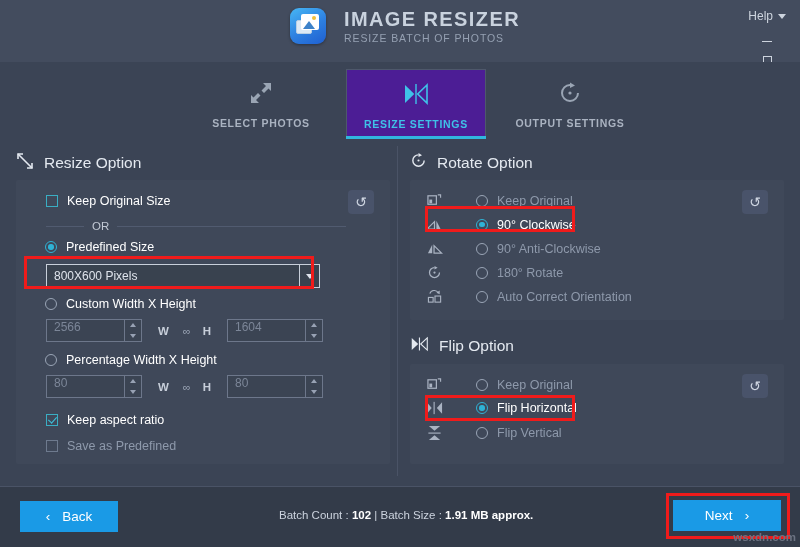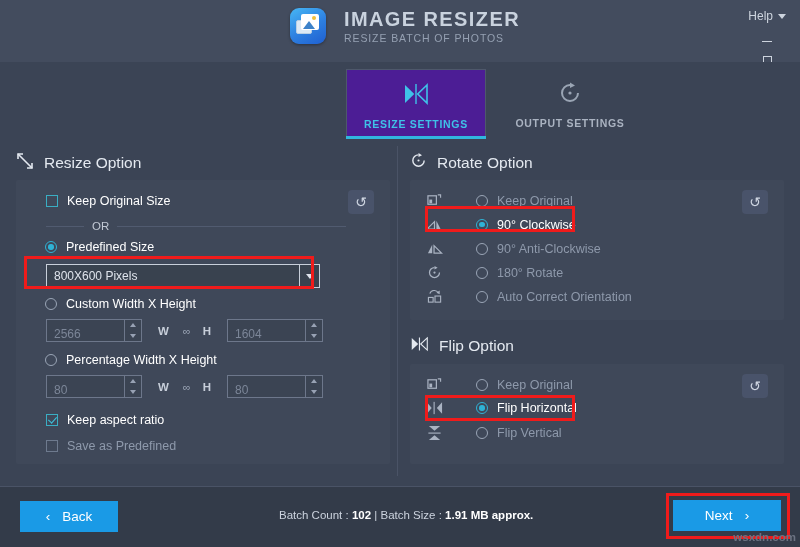--- a/index.html
+++ b/index.html
@@ -163,21 +163,21 @@
     width: 20px; height: 100%; display: flex; align-items: center;
     justify-content: center; border-left: 1px solid #c8cfda; background:#39424f;
   }
   .combo-arrow i {
     width: 0; height: 0; border-left: 4px solid transparent;
     border-right: 4px solid transparent; border-top: 5px solid #dfe4ec;
   }
 
   .spin {
     position: absolute; height: 23px; border: 1px solid #6d778b;
-    background: #3b4453; display: flex; align-items: flex-end;
+    background: #3b4453; display: flex; align-items: flex-start;
   }
   .spin-val { font-size: 12px; color: #7c8698; padding-left: 7px; flex: 1; }
   .spin-btns {
     width: 17px; height: 100%; border-left: 1px solid #6d778b;
     display: flex; flex-direction: column;
   }
   .spin-btns div {
     flex: 1; display: flex; align-items: center; justify-content: center;
   }
   .sp-up, .sp-dn { width: 0; height: 0;
@@ -246,20 +246,29 @@
       <div class="wbtn">
         <span class="max-sq"></span>
       </div>
       <div class="wbtn">
         <span>✕</span>
       </div>
     </div>
   </div>
 
   <div id="tabs">
+    <div class="tab" id="tab-select">
+      <div class="tab-ico">
+        <svg width="24" height="24" viewBox="0 0 24 24">
+          <path d="M22 2 L14 2 L17 5 L12.5 9.5 L15 12 L19.5 7.5 L22 10 Z" fill="#9aa5b4"></path>
+          <path d="M2 22 L10 22 L7 19 L11.5 14.5 L9 12 L4.5 16.5 L2 14 Z" fill="#9aa5b4"></path>
+        </svg>
+      </div>
+      <div class="tab-label">SELECT PHOTOS</div>
+    </div>
 
     <div class="tab" id="tab-resize">
       <div class="tab-ico">
         <svg width="28" height="24" viewBox="0 0 28 24">
           <path d="M3 3 L12.3 12 L3 21 Z" fill="#3fc2e8"></path>
           <rect x="13.3" y="2" width="1.4" height="20" fill="#3fc2e8"></rect>
           <path d="M25 3 L15.7 12 L25 21 Z" fill="none" stroke="#3fc2e8" stroke-width="1.6"></path>
         </svg>
       </div>
       <div class="tab-label">RESIZE SETTINGS</div>

